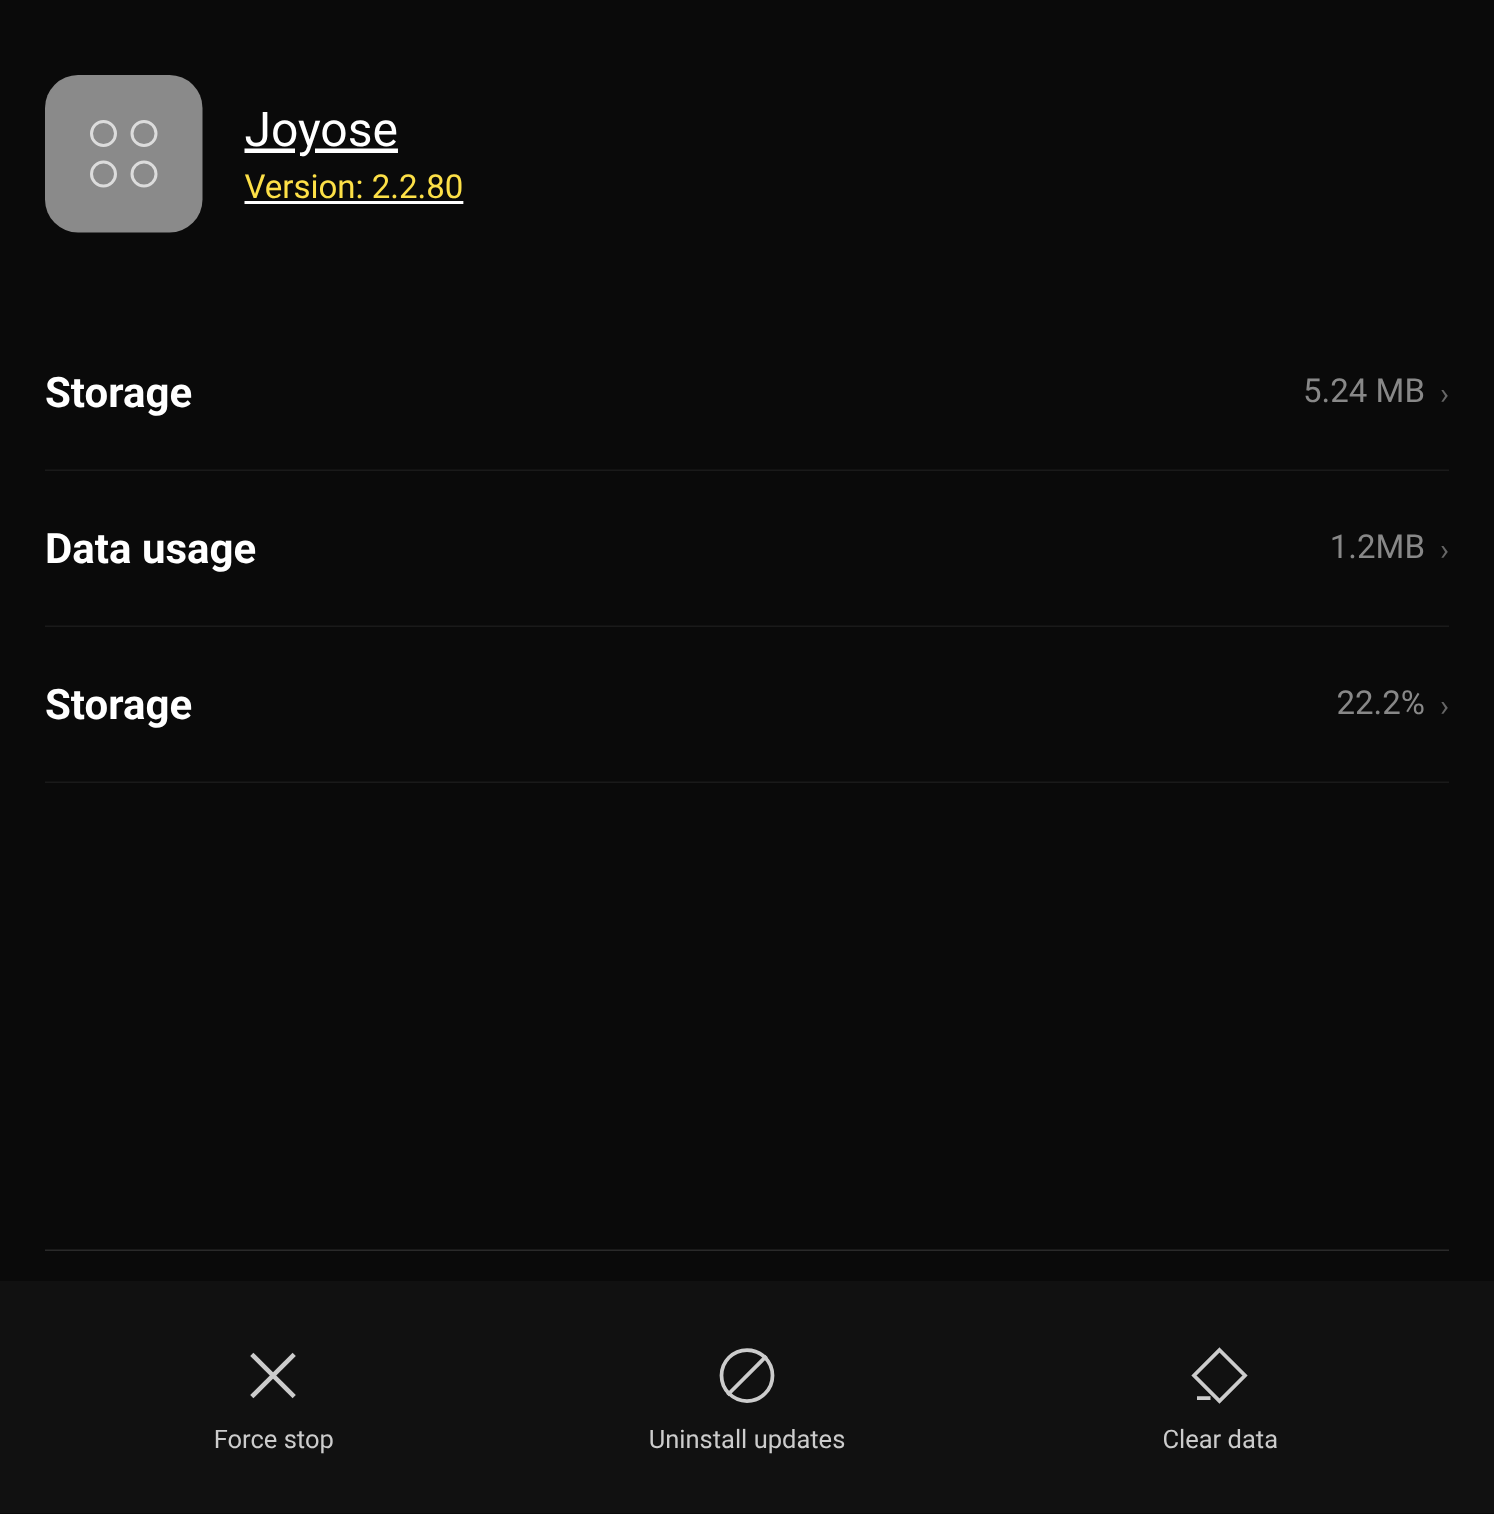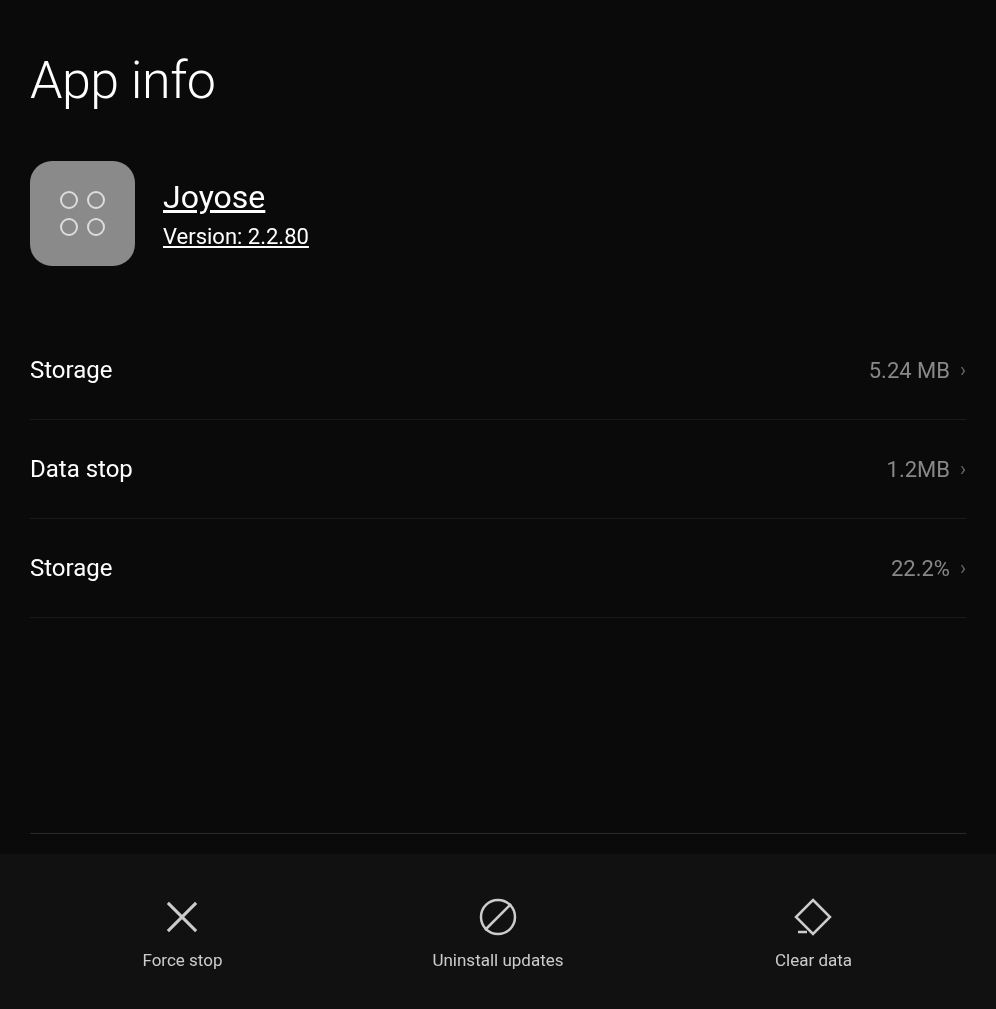--- a/index.html
+++ b/index.html
@@ -84,39 +84,39 @@
 
     .app-name {
       font-size: 32px;
       font-weight: 400;
       color: #ffffff;
     }
 
     .app-version {
       font-size: 22px;
       font-weight: 400;
-      color: #ffffff;
+      color: #fde047;
     }
 
     .info-row {
       display: flex;
       align-items: center;
       justify-content: space-between;
       padding: 35px 0;
       border-bottom: 1px solid #1a1a1a;
       cursor: pointer;
     }
 
     .info-row:last-of-type {
       border-bottom: none;
     }
 
     .row-label {
-      font-size: 24px;
-      font-weight: 400;
+      font-size: 28px;
+      font-weight: 700;
       color: #ffffff;
     }
 
     .row-right {
       display: flex;
       align-items: center;
       gap: 10px;
       justify-content: center;
     }
 
@@ -207,21 +207,20 @@
       width: 40px;
       height: 40px;
     }
   </style>
 </head>
 <body>
 
 <div class="page-container">
   <div class="main-content">
 
-    <h1 class="page-title">App info</h1>
 
     <div class="app-header">
       <div class="app-icon">
         <div class="app-icon-dots">
           <div class="dot"></div>
           <div class="dot"></div>
           <div class="dot"></div>
           <div class="dot"></div>
         </div>
       </div>
@@ -233,21 +232,21 @@
 
     <div class="info-row">
       <span class="row-label">Storage</span>
       <div class="row-right">
         <span class="row-value">5.24 MB</span>
         <span class="chevron">›</span>
       </div>
     </div>
 
     <div class="info-row">
-      <span class="row-label">Data stop</span>
+      <span class="row-label">Data usage</span>
       <div class="row-right">
         <span class="row-value">1.2MB</span>
         <span class="chevron">›</span>
       </div>
     </div>
 
     <div class="info-row">
       <span class="row-label">Storage</span>
       <div class="row-right">
         <span class="row-value">22.2%</span>

